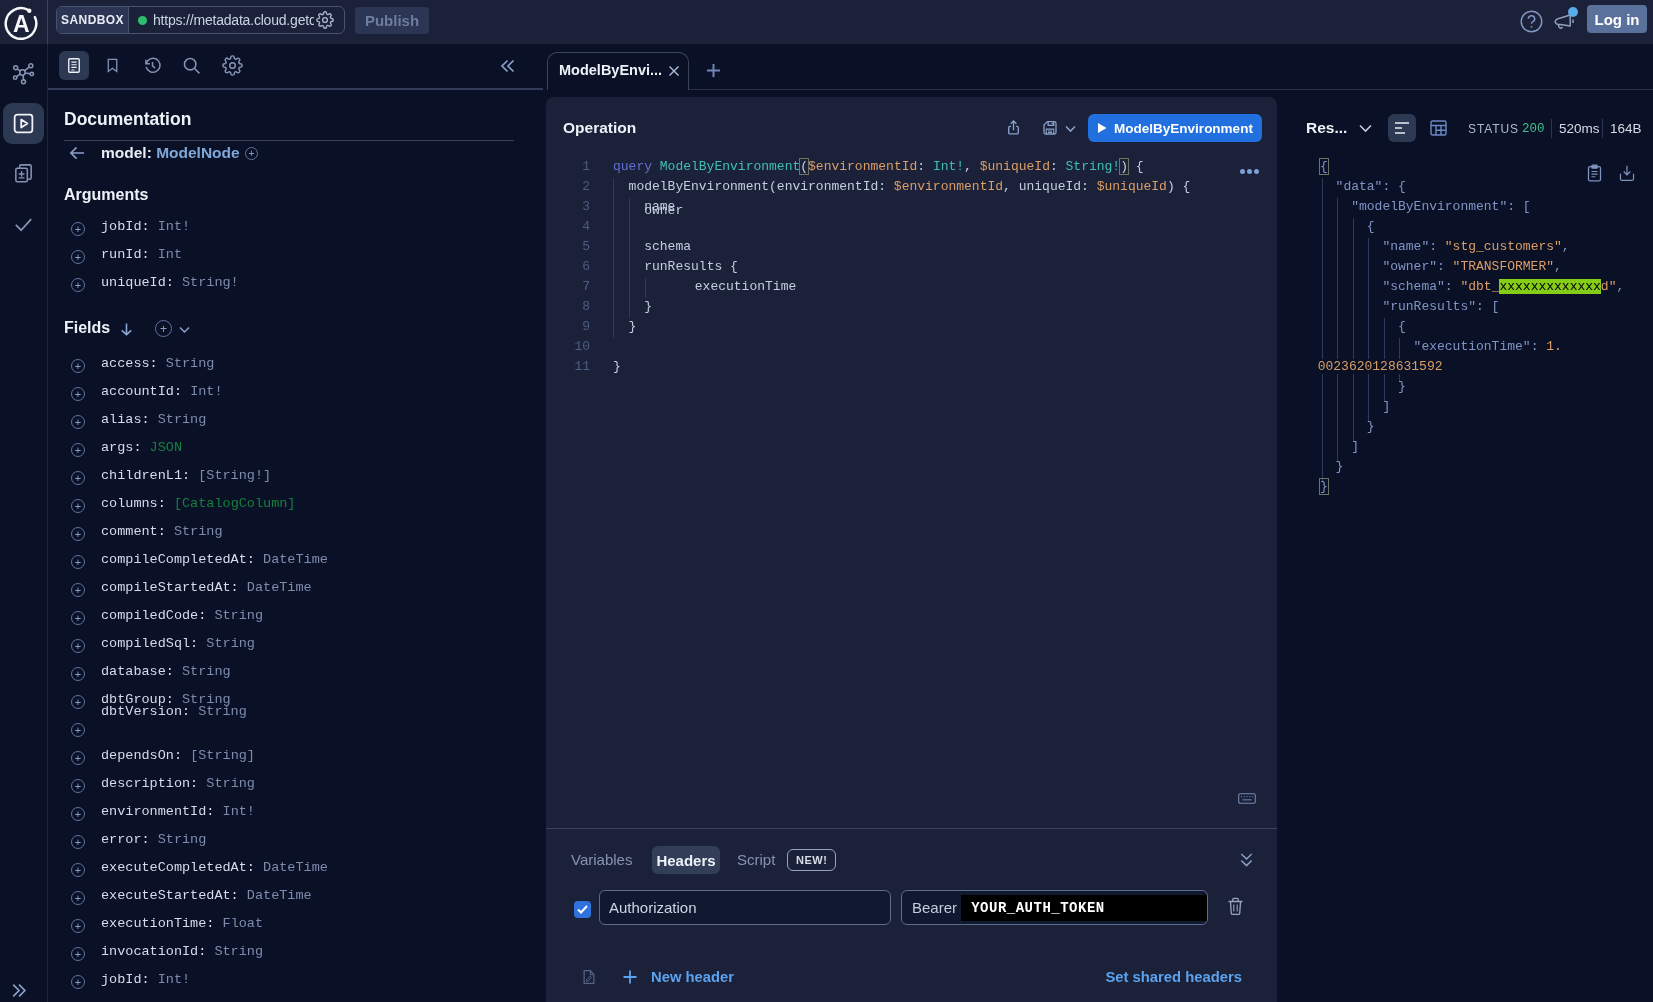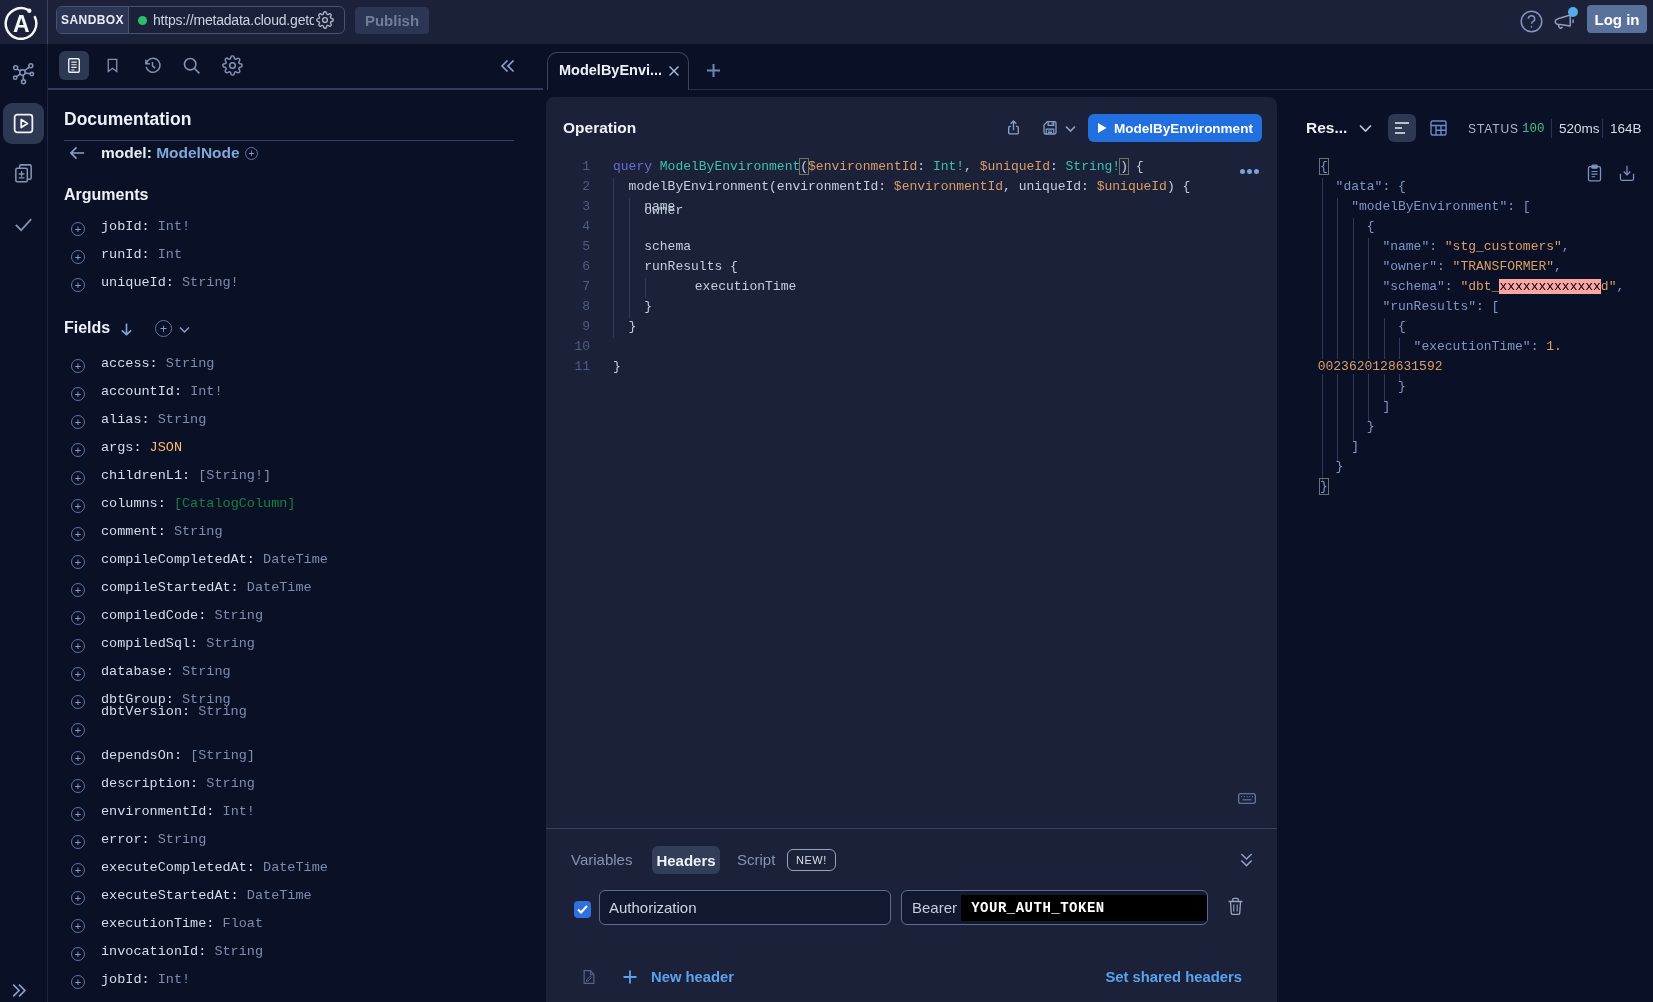--- a/index.html
+++ b/index.html
@@ -141,21 +141,21 @@
     <path d="M1 1.5 L5.5 6 L10 1.5"></path>
   </svg>
   <div id="fields">
       <div class="abs" style="left:71px;top:359px;width:14px;height:14px;border:1.2px solid #5d74a0;border-radius:50%;color:#8aa0c8;display:flex;align-items:center;justify-content:center;font-size:11px;">+</div>
       <div class="abs mono" style="left:101px;top:356px;font-size:13.5px;color:#d5dceb;">access: <span style="color:#7d8cad;">String</span></div>
       <div class="abs" style="left:71px;top:387px;width:14px;height:14px;border:1.2px solid #5d74a0;border-radius:50%;color:#8aa0c8;display:flex;align-items:center;justify-content:center;font-size:11px;">+</div>
       <div class="abs mono" style="left:101px;top:384px;font-size:13.5px;color:#d5dceb;text-align:center;">accountId: <span style="color:#7d8cad;">Int!</span></div>
       <div class="abs" style="left:71px;top:415px;width:14px;height:14px;border:1.2px solid #5d74a0;border-radius:50%;color:#8aa0c8;display:flex;align-items:center;justify-content:center;font-size:11px;">+</div>
       <div class="abs mono" style="left:101px;top:412px;font-size:13.5px;color:#d5dceb;">alias: <span style="color:#7d8cad;">String</span></div>
       <div class="abs" style="left:71px;top:443px;width:14px;height:14px;border:1.2px solid #5d74a0;border-radius:50%;color:#8aa0c8;display:flex;align-items:center;justify-content:center;font-size:11px;">+</div>
-      <div class="abs mono" style="left:101px;top:440px;font-size:13.5px;color:#d5dceb;">args: <span style="color:#fdba74;">JSON</span></div>
+      <div class="abs mono" style="left:101px;top:440px;font-size:13.5px;color:#d5dceb;">args: <span style="color:#15803d;">JSON</span></div>
       <div class="abs" style="left:71px;top:471px;width:14px;height:14px;border:1.2px solid #5d74a0;border-radius:50%;color:#8aa0c8;display:flex;align-items:center;justify-content:center;font-size:11px;">+</div>
       <div class="abs mono" style="left:101px;top:468px;font-size:13.5px;color:#d5dceb;">childrenL1: <span style="color:#7d8cad;">[String!]</span></div>
       <div class="abs" style="left:71px;top:499px;width:14px;height:14px;border:1.2px solid #5d74a0;border-radius:50%;color:#8aa0c8;display:flex;align-items:center;justify-content:center;font-size:11px;">+</div>
       <div class="abs mono" style="left:101px;top:496px;font-size:13.5px;color:#d5dceb;">columns: <span style="color:#15803d;">[CatalogColumn]</span></div>
       <div class="abs" style="left:71px;top:527px;width:14px;height:14px;border:1.2px solid #5d74a0;border-radius:50%;color:#8aa0c8;display:flex;align-items:center;justify-content:center;font-size:11px;">+</div>
       <div class="abs mono" style="left:101px;top:524px;font-size:13.5px;color:#d5dceb;">comment: <span style="color:#7d8cad;">String</span></div>
       <div class="abs" style="left:71px;top:555px;width:14px;height:14px;border:1.2px solid #5d74a0;border-radius:50%;color:#8aa0c8;display:flex;align-items:center;justify-content:center;font-size:11px;">+</div>
       <div class="abs mono" style="left:101px;top:552px;font-size:13.5px;color:#d5dceb;">compileCompletedAt: <span style="color:#7d8cad;">DateTime</span></div>
       <div class="abs" style="left:71px;top:583px;width:14px;height:14px;border:1.2px solid #5d74a0;border-radius:50%;color:#8aa0c8;display:flex;align-items:center;justify-content:center;font-size:11px;">+</div>
       <div class="abs mono" style="left:101px;top:580px;font-size:13.5px;color:#d5dceb;">compileStartedAt: <span style="color:#7d8cad;">DateTime</span></div>
@@ -257,21 +257,21 @@
     <path d="M3.5 4 h1.2 M6.5 4 h1.2 M9.5 4 h1.2 M12.5 4 h1.2 M15.5 4 h1.2 M5 7.5 h10" stroke-width="1.1"></path>
   </svg>
 
   <div class="abs" style="left:546px;top:828px;width:731px;height:1px;background:#39415f;"></div>
   <div class="abs" style="left:571px;top:851px;font-size:15px;color:#8593b3;">Variables</div>
   <div class="abs" style="left:652px;top:846px;width:68px;height:28px;background:#323d58;border-radius:6px;display:flex;align-items:center;justify-content:center;">
     <span style="font-size:15px;font-weight:bold;color:#eef2f8;">Headers</span>
   </div>
   <div class="abs" style="left:737px;top:851px;font-size:15px;color:#8593b3;">Script</div>
   <div class="abs" style="left:787px;top:849px;height:22px;padding:0 8px;border:1px solid #97a3ba;border-radius:6px;display:flex;align-items:center;">
-    <span style="font-size:11px;font-weight:normal;color:#d8dfe9;letter-spacing:.5px;">NEW!</span>
+    <span style="font-size:11px;font-weight:bold;color:#d8dfe9;letter-spacing:.5px;">NEW!</span>
   </div>
   <svg class="abs" style="left:1239px;top:852px;" width="15" height="16" viewBox="0 0 16 17" fill="none" stroke="#8aa0c8" stroke-width="1.6">
     <path d="M2.5 2 L8 7.5 L13.5 2 M2.5 9 L8 14.5 L13.5 9"></path>
   </svg>
 
   <div class="abs" style="left:574px;top:901px;width:17px;height:17px;background:#2f72dd;border-radius:4px;"></div>
   <svg class="abs" style="left:577px;top:905px;" width="11" height="9" viewBox="0 0 11 9" fill="none" stroke="#fff" stroke-width="2">
     <path d="M1 4.5 L4 7.5 L10 1"></path>
   </svg>
   <div class="abs" style="left:901px;top:890px;width:307px;height:35px;border:1px solid #5f6b8c;border-radius:6px;background:#10192f;display:flex;align-items:center;padding-left:10px;">
@@ -306,40 +306,40 @@
   </svg>
   <div class="abs" style="left:1388px;top:114px;width:28px;height:28px;background:#2d3852;border-radius:6px;"></div>
   <svg class="abs" style="left:1394px;top:121px;" width="16" height="14" viewBox="0 0 16 14" fill="none" stroke="#e8edf5" stroke-width="1.7">
     <path d="M1 2 H15 M1 7 H8 M1 12 H11"></path>
   </svg>
   <svg class="abs" style="left:1430px;top:120px;" width="17" height="16" viewBox="0 0 17 16" fill="none" stroke="#6b89c4" stroke-width="1.4">
     <rect x="1" y="1" width="15" height="14" rx="1.5"></rect>
     <path d="M1 5.5 H16 M6 5.5 V15 M11 5.5 V15 M6 10.2 H16"></path>
   </svg>
   <div class="abs" style="left:1468px;top:122px;font-size:12px;color:#aeb9cf;letter-spacing:.9px;">STATUS</div>
-  <div class="abs mono" style="left:1522px;top:122px;font-size:12.5px;color:#3fbf8a;">100</div>
+  <div class="abs mono" style="left:1522px;top:122px;font-size:12.5px;color:#3fbf8a;">200</div>
   <div class="abs" style="left:1551px;top:119px;width:1px;height:19px;background:#2b3552;"></div>
   <div class="abs" style="left:1559px;top:121px;font-size:13.5px;color:#d5dce8;">520ms</div>
   <div class="abs" style="left:1602px;top:119px;width:1px;height:19px;background:#2b3552;"></div>
   <div class="abs" style="left:1610px;top:121px;font-size:13.5px;color:#d5dce8;">164B</div>
 
   <div id="json">
       <div class="abs" style="left:1321.5px;top:178px;width:1px;height:304px;background:#2e3a5c;"></div>
       <div class="abs" style="left:1337px;top:198px;width:1px;height:264px;background:#2e3a5c;"></div>
       <div class="abs" style="left:1352.6px;top:218px;width:1px;height:224px;background:#2e3a5c;"></div>
       <div class="abs" style="left:1368.2px;top:238px;width:1px;height:184px;background:#2e3a5c;"></div>
       <div class="abs" style="left:1383.8px;top:318px;width:1px;height:84px;background:#2e3a5c;"></div>
       <div class="abs" style="left:1399.4px;top:338px;width:1px;height:44px;background:#2e3a5c;"></div>
       <div class="abs mono" style="left:1320.0px;top:159px;font-size:13px;white-space:pre;"><span style="outline:1px solid #6b7366;"><span style="color:#8094c4">{</span></span></div>
       <div class="abs mono" style="left:1335.6px;top:179px;font-size:13px;white-space:pre;"><span style="color:#8094c4">"data"</span><span style="color:#8094c4">: {</span></div>
       <div class="abs mono" style="left:1351.2px;top:199px;font-size:13px;white-space:pre;"><span style="color:#8094c4">"modelByEnvironment"</span><span style="color:#8094c4">: [</span></div>
       <div class="abs mono" style="left:1366.8px;top:219px;font-size:13px;white-space:pre;"><span style="color:#8094c4">{</span></div>
       <div class="abs mono" style="left:1382.4px;top:239px;font-size:13px;white-space:pre;"><span style="color:#8094c4">"name"</span><span style="color:#8094c4">: </span><span style="color:#dc9e67">"stg_customers"</span><span style="color:#8094c4">,</span></div>
       <div class="abs mono" style="left:1382.4px;top:259px;font-size:13px;white-space:pre;"><span style="color:#8094c4">"owner"</span><span style="color:#8094c4">: </span><span style="color:#dc9e67">"TRANSFORMER"</span><span style="color:#8094c4">,</span></div>
-      <div class="abs mono" style="left:1382.4px;top:279px;font-size:13px;white-space:pre;"><span style="color:#8094c4">"schema"</span><span style="color:#8094c4">: </span><span style="color:#dc9e67">"dbt_</span><span style="background:#fca5a5;color:#000;">xxxxxxxxxxxxx</span><span style="color:#dc9e67">d"</span><span style="color:#8094c4">,</span></div>
+      <div class="abs mono" style="left:1382.4px;top:279px;font-size:13px;white-space:pre;"><span style="color:#8094c4">"schema"</span><span style="color:#8094c4">: </span><span style="color:#dc9e67">"dbt_</span><span style="background:#84cc16;color:#000;">xxxxxxxxxxxxx</span><span style="color:#dc9e67">d"</span><span style="color:#8094c4">,</span></div>
       <div class="abs mono" style="left:1382.4px;top:299px;font-size:13px;white-space:pre;"><span style="color:#8094c4">"runResults"</span><span style="color:#8094c4">: [</span></div>
       <div class="abs mono" style="left:1398.0px;top:319px;font-size:13px;white-space:pre;"><span style="color:#8094c4">{</span></div>
       <div class="abs mono" style="left:1413.6px;top:339px;font-size:13px;white-space:pre;"><span style="color:#8094c4">"executionTime"</span><span style="color:#8094c4">: </span><span style="color:#dc9e67">1.</span></div>
       <div class="abs mono" style="left:1317.7px;top:359px;font-size:13px;white-space:pre;"><span style="background:#0a1126;"><span style="color:#dc9e67">0023620128631592</span></span></div>
       <div class="abs mono" style="left:1398.0px;top:379px;font-size:13px;white-space:pre;"><span style="color:#8094c4">}</span></div>
       <div class="abs mono" style="left:1382.4px;top:399px;font-size:13px;white-space:pre;"><span style="color:#8094c4">]</span></div>
       <div class="abs mono" style="left:1366.8px;top:419px;font-size:13px;white-space:pre;"><span style="color:#8094c4">}</span></div>
       <div class="abs mono" style="left:1351.2px;top:439px;font-size:13px;white-space:pre;"><span style="color:#8094c4">]</span></div>
       <div class="abs mono" style="left:1335.6px;top:459px;font-size:13px;white-space:pre;"><span style="color:#8094c4">}</span></div>
       <div class="abs mono" style="left:1320.0px;top:479px;font-size:13px;white-space:pre;"><span style="outline:1px solid #6b7366;"><span style="color:#8094c4">}</span></span></div>

